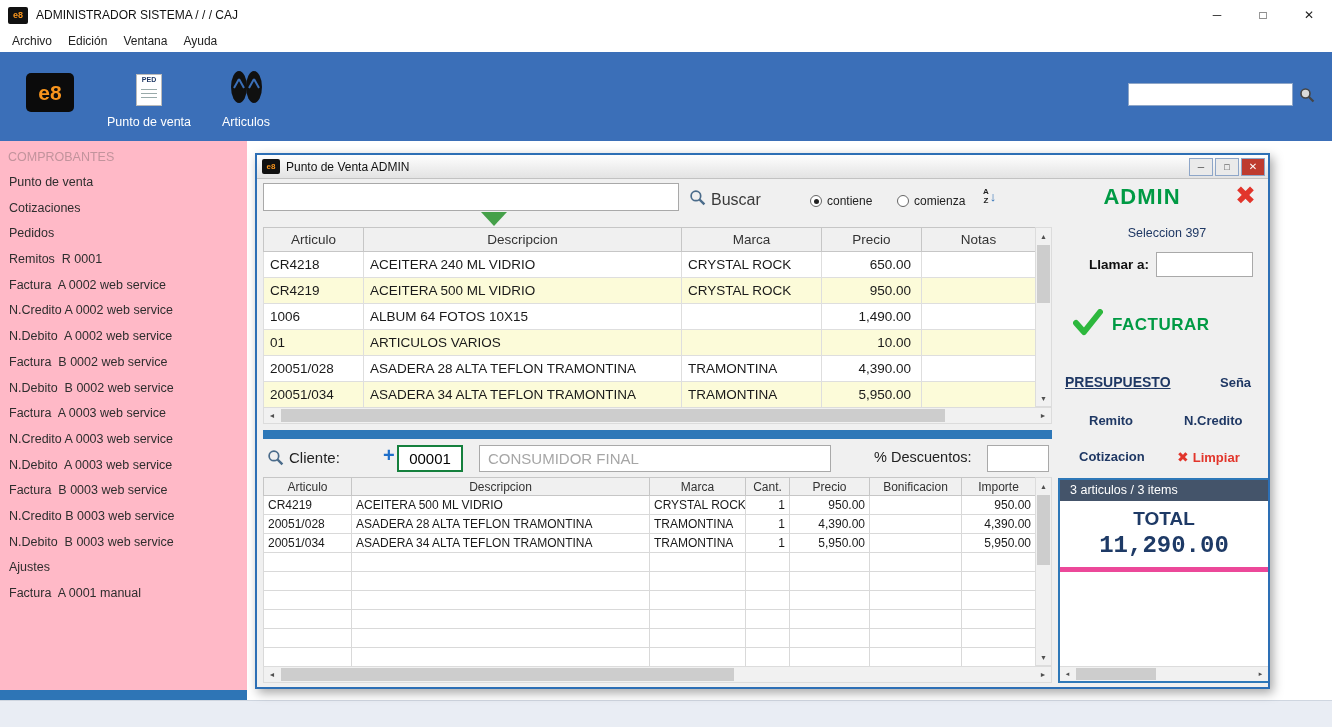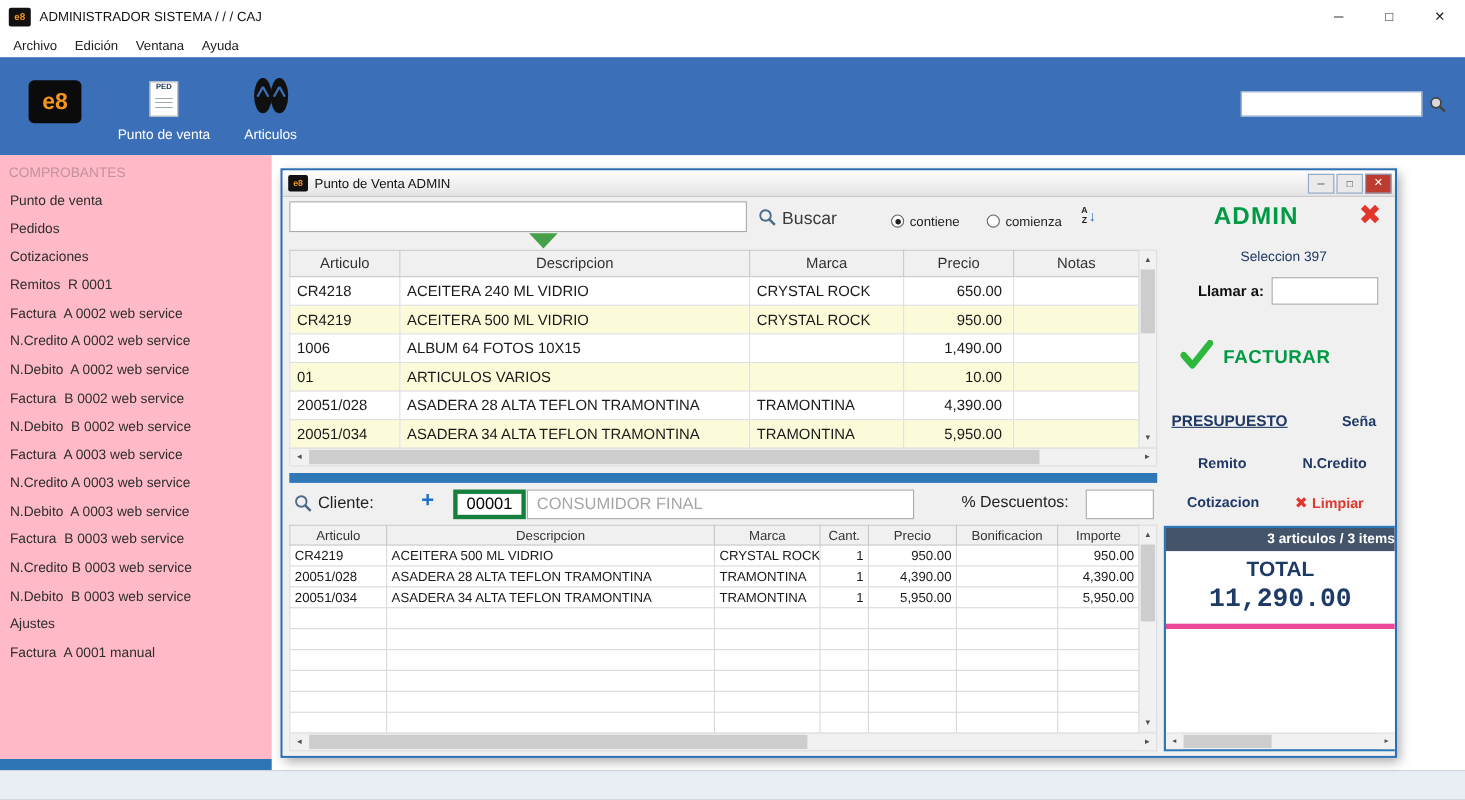--- a/index.html
+++ b/index.html
@@ -81,21 +81,21 @@
   .vthumb { position:absolute; left:1px; right:1px; background:#CDCDCD; }
   .htrack { flex:1; position:relative; }
   .hthumb { position:absolute; top:1px; bottom:1px; background:#CDCDCD; }
 
   .splitter { position:absolute; left:6px; top:251px; width:789px; height:9px; background:#2E78B8; }
 
   
   .cl-search-ico { position:absolute; left:10px; top:270px; }
   .cl-label { position:absolute; left:32px; top:270px; font-size:15px; color:#222; }
   .cl-plus { position:absolute; left:126px; top:265px; font-size:20px; font-weight:bold; color:#1F6FC9; }
-  .cl-code { position:absolute; left:155px; top:266px; width:66px; height:27px; border:4px solid #15803d; font-size:15px; text-align:center; }
+  .cl-code { position:absolute; left:140px; top:266px; width:66px; height:27px; border:2px solid #15803d; font-size:15px; text-align:center; }
   .cl-name { position:absolute; left:222px; top:266px; width:352px; height:27px; border:1px solid #A9A9A9; font-size:15px; color:#A6A6A6; padding:0 8px; }
   .cl-disc-label { position:absolute; left:617px; top:270px; font-size:14.5px; color:#222; }
   .cl-disc { position:absolute; left:730px; top:266px; width:62px; height:27px; border:1px solid #A9A9A9; font-size:14px; text-align:right; padding:0 4px; }
 
   
   table.cart { position:absolute; left:6px; top:298px; width:772px; border-collapse:collapse; table-layout:fixed; background:#FFF; font-size:12px; color:#1A1A1A; }
   .cart th { background:#F0F0F0; border:1px solid #C6C6C6; font-weight:normal; height:18px; font-size:12px; color:#333; overflow:hidden; white-space:nowrap; }
   .cart td { border:1px solid #D9D9D9; height:19px; padding:0 4px; overflow:hidden; white-space:nowrap; }
   .cart td.num { text-align:right; }
 
@@ -111,21 +111,21 @@
   .presupuesto { left:808px; top:195px; font-size:14px; text-decoration:underline; }
   .sena { left:963px; top:196px; }
   .remito { left:832px; top:234px; }
   .ncredito { left:927px; top:234px; }
   .cotizacion { left:822px; top:270px; }
   .limpiar { position:absolute; left:920px; top:270px; display:flex; align-items:center; gap:4px; color:#E2352B; font-weight:bold; font-size:13px; }
   .limpiar .x { font-size:14px; }
 
   
   .total-panel { position:absolute; left:801px; top:299px; width:212px; height:205px; border:2px solid #2E78B8; background:#FFF; display:flex; flex-direction:column; }
-  .tp-header { height:21px; background:#44546A; color:#FFF; font-weight:bold; font-size:12.5px; text-align:right; line-height:21px;padding-left:10px; }
+  .tp-header { height:21px; background:#44546A; color:#FFF; font-weight:normal; font-size:12.5px; text-align:left; line-height:21px;padding-left:10px; }
   .tp-total-label { text-align:center; font-size:19px; font-weight:bold; color:#1E3A66; margin-top:7px; }
   .tp-total-value { text-align:center; font-size:24px; font-weight:bold; color:#1E3A66; margin-top:2px; padding-bottom:8px; border-bottom:5px solid #ec4899;font-family:Liberation Mono, monospace; }
   .tp-body { flex:1; background:#FFF; }
   .tp-hscroll { height:15px; border-top:1px solid #DCDCDC; display:flex; align-items:stretch; background:#F1F1F1; }
   .tp-hscroll .sbtn { flex:0 0 15px; font-size:6px; }
 
   .sandals path, .sandals ellipse { }
 </style>
 </head>
 <body>
@@ -173,22 +173,22 @@
       <svg width="16" height="16" viewBox="0 0 16 16">
           <circle cx="6.5" cy="6.5" r="4.5" fill="#D9D9D9" stroke="#444" stroke-width="1.6"></circle>
           <line x1="10" y1="10" x2="14.5" y2="14.5" stroke="#444" stroke-width="2.2"></line>
         </svg>
     </span>
   </div>
 
   <div class="sidebar">
     <div class="sb-header">COMPROBANTES</div>
     <div class="sb-item">Punto de venta</div>
+      <div class="sb-item">Cotizaciones</div>
       <div class="sb-item">Pedidos</div>
-      <div class="sb-item">Cotizaciones</div>
       <div class="sb-item">Remitos  R 0001</div>
       <div class="sb-item">Factura  A 0002 web service</div>
       <div class="sb-item">N.Credito A 0002 web service</div>
       <div class="sb-item">N.Debito  A 0002 web service</div>
       <div class="sb-item">Factura  B 0002 web service</div>
       <div class="sb-item">N.Debito  B 0002 web service</div>
       <div class="sb-item">Factura  A 0003 web service</div>
       <div class="sb-item">N.Credito A 0003 web service</div>
       <div class="sb-item">N.Debito  A 0003 web service</div>
       <div class="sb-item">Factura  B 0003 web service</div>

